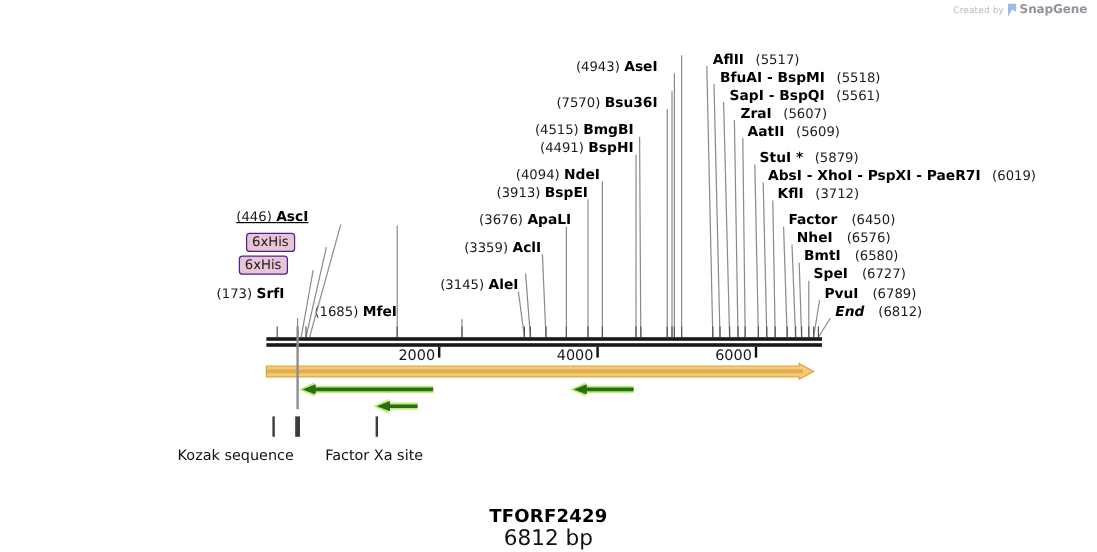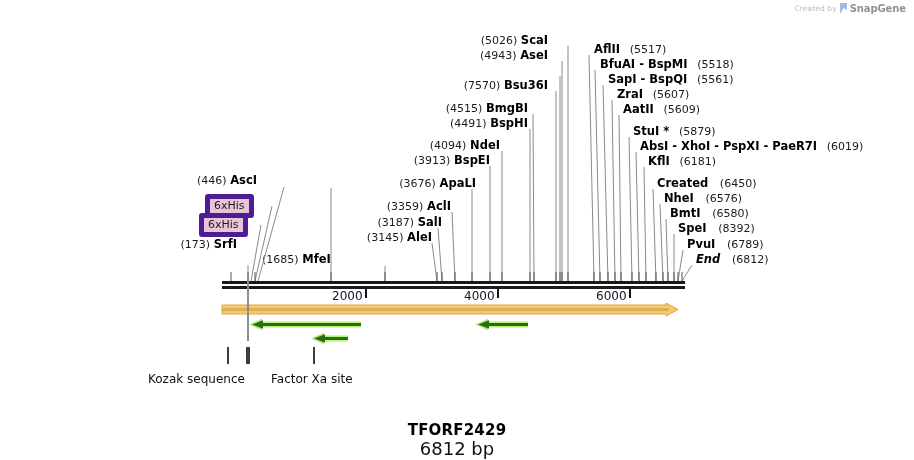--- a/index.html
+++ b/index.html
@@ -39,21 +39,21 @@
 
   
   .leader{position:absolute;background:transparent;}
   .leader svg{display:block;overflow:visible;}
 
   
   .chip{
     position:absolute;
     font-size:11px;
     background:#e7c4d6;
-    border:5px solid #4c1d95;
+    border:1px solid #4c1d95;
     border-radius:3px;
     padding:0px 4px 1px 4px;
     color:#1a1a1a;
     line-height:13px;
     white-space:nowrap;
   }
 
   
   .backbone{position:absolute;background:#1a1a1a;}
   .ruler-num{
@@ -96,24 +96,20 @@
   <div class="watermark">
     <span>Created by</span>
     <span class="wm-flag">
       <svg width="7" height="11" viewBox="0 0 7 11">
           <path d="M0 0 L7 0 L7 7 L3.5 5 L0 11 Z" fill="#9fb8e8"></path>
         </svg>
     </span>
     <span class="wm-brand">SnapGene</span>
   </div>
 
-  <div class="lbl lf" style="left:360px;top:34px;width:188px;">
-    <span class="pos">(5026)</span>
-    <span class="nm">ScaI</span>
-  </div>
 
   <div class="lbl lf" style="left:360px;top:49px;width:188px;">
     <span class="pos">(4943)</span>
     <span class="nm">AseI</span>
   </div>
 
 
   <div class="lbl lf" style="left:360px;top:79px;width:188px;">
     <span class="pos">(7570)</span>
     <span class="nm">Bsu36I</span>
@@ -142,31 +138,27 @@
   <div class="lbl lf" style="left:300px;top:177px;width:176px;">
     <span class="pos">(3676)</span>
     <span class="nm">ApaLI</span>
   </div>
 
   <div class="lbl lf" style="left:290px;top:200px;width:161px;">
     <span class="pos">(3359)</span>
     <span class="nm">AclI</span>
   </div>
 
-  <div class="lbl lf" style="left:285px;top:216px;width:157px;">
-    <span class="pos">(3187)</span>
-    <span class="nm">SalI</span>
-  </div>
 
   <div class="lbl lf" style="left:280px;top:231px;width:152px;">
     <span class="pos">(3145)</span>
     <span class="nm">AleI</span>
   </div>
 
-  <div class="lbl lf" style="left:120px;top:174px;width:137px;">
+  <div class="lbl lf" style="left:120px;top:174px;width:137px;text-decoration:underline;">
     <span class="pos">(446)</span>
     <span class="nm">AscI</span>
   </div>
 
   <div class="lbl lf" style="left:100px;top:238px;width:137px;">
     <span class="pos">(173)</span>
     <span class="nm">SrfI</span>
   </div>
 
 
@@ -198,37 +190,37 @@
   <div class="lbl rt" style="left:633px;top:125px;">
     <span class="nm">StuI *</span>
     <span class="pos" style="padding-left:6px;">(5879)</span>
   </div>
   <div class="lbl rt" style="left:640px;top:140px;">
     <span class="nm">AbsI - XhoI - PspXI - PaeR7I</span>
     <span class="pos" style="padding-left:6px;">(6019)</span>
   </div>
   <div class="lbl rt" style="left:648px;top:155px;">
     <span class="nm">KflI</span>
-    <span class="pos" style="padding-left:6px;">(6181)</span>
+    <span class="pos" style="padding-left:6px;">(3712)</span>
   </div>
   <div class="lbl rt" style="left:657px;top:177px;">
-    <span class="nm">Created</span>
+    <span class="nm">Factor</span>
     <span class="pos" style="padding-left:8px;">(6450)</span>
   </div>
   <div class="lbl rt" style="left:664px;top:192px;">
     <span class="nm">NheI</span>
     <span class="pos" style="padding-left:8px;">(6576)</span>
   </div>
   <div class="lbl rt" style="left:670px;top:207px;">
     <span class="nm">BmtI</span>
     <span class="pos" style="padding-left:8px;">(6580)</span>
   </div>
   <div class="lbl rt" style="left:678px;top:222px;">
     <span class="nm">SpeI</span>
-    <span class="pos" style="padding-left:8px;">(8392)</span>
+    <span class="pos" style="padding-left:8px;">(6727)</span>
   </div>
   <div class="lbl rt" style="left:687px;top:238px;">
     <span class="nm">PvuI</span>
     <span class="pos" style="padding-left:8px;">(6789)</span>
   </div>
   <div class="lbl rt ital" style="left:696px;top:253px;">
     <span class="nm">End</span>
     <span class="pos" style="padding-left:8px;">(6812)</span>
   </div>
 

